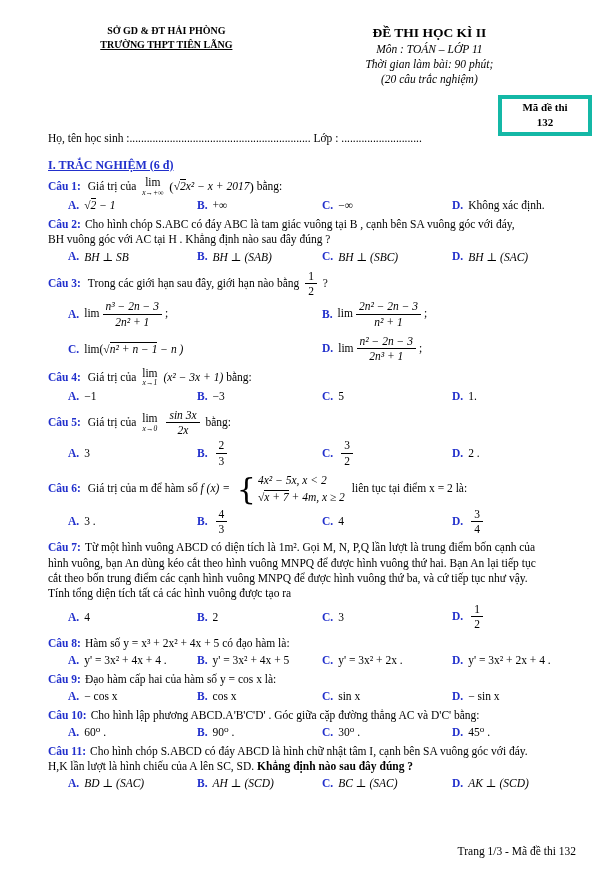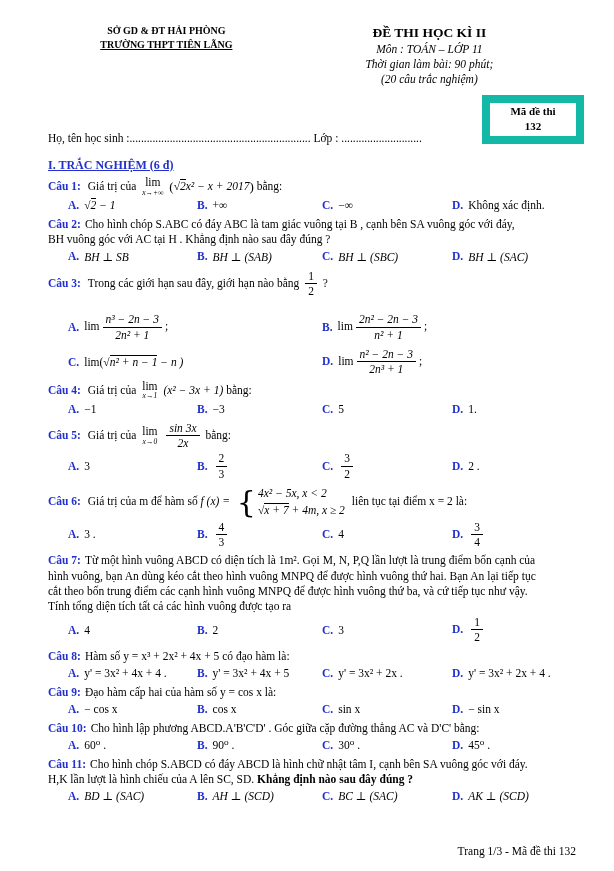--- a/index.html
+++ b/index.html
@@ -11,31 +11,31 @@
     line-height:1.32;
   }
   
   .hdr{display:flex;}
   .hdr-left{width:45%;text-align:center;font-weight:bold;font-size:10px;line-height:1.4;}
   .school{text-decoration:underline;}
   .hdr-right{width:55%;text-align:center;font-size:11.5px;line-height:1.32;}
   .extitle{font-weight:bold;font-size:13.5px;}
   .it{font-style:italic;}
   .codebox{
-    position:absolute;top:95px;right:30px;width:82px;border:8px solid #14b8a6;
+    position:absolute;top:95px;right:22px;width:82px;border:4px solid #14b8a6;
     text-align:center;font-weight:bold;font-size:11px;line-height:1.4;padding:1px 2px;background:#fff;
   }
   .nameline{margin-top:44px;font-size:11.5px;}
   .section-title{color:var(--blue);font-weight:bold;text-decoration:underline;font-size:12px;margin-top:11px;display:inline-block;}
   
   .q{margin-top:4px;}
   .qhead > span{vertical-align:middle;}
   .qlabel{color:var(--blue);font-weight:bold;margin-right:4px;}
   .opts4{display:grid;grid-template-columns:129px 125px 130px 1fr;padding-left:20px;margin-top:1px;align-items:center;}
-  .opts2{display:grid;grid-template-columns:254px 1fr;padding-left:20px;margin-top:14px;row-gap:5px;align-items:center;}
+  .opts2{display:grid;grid-template-columns:254px 1fr;padding-left:20px;margin-top:1px;row-gap:5px;align-items:center;}
   .opt > span{vertical-align:middle;}
   .olet{color:var(--blue);font-weight:bold;margin-right:5px;}
   
   .limw{display:inline-flex;flex-direction:column;align-items:center;line-height:1;vertical-align:middle;margin:0 3px;}
   .limw .limsub{font-size:7.5px;font-style:italic;}
   .frac{display:inline-flex;flex-direction:column;align-items:center;vertical-align:middle;line-height:1.25;margin:0 3px;text-align:center;font-style:italic;}
   .frac .fnum{border-bottom:1px solid #000;padding:0 3px;}
   .frac .fden{padding:0 3px;}
   .frac.upright{font-style:normal;}
   .sqrt{white-space:nowrap;font-style:italic;}

